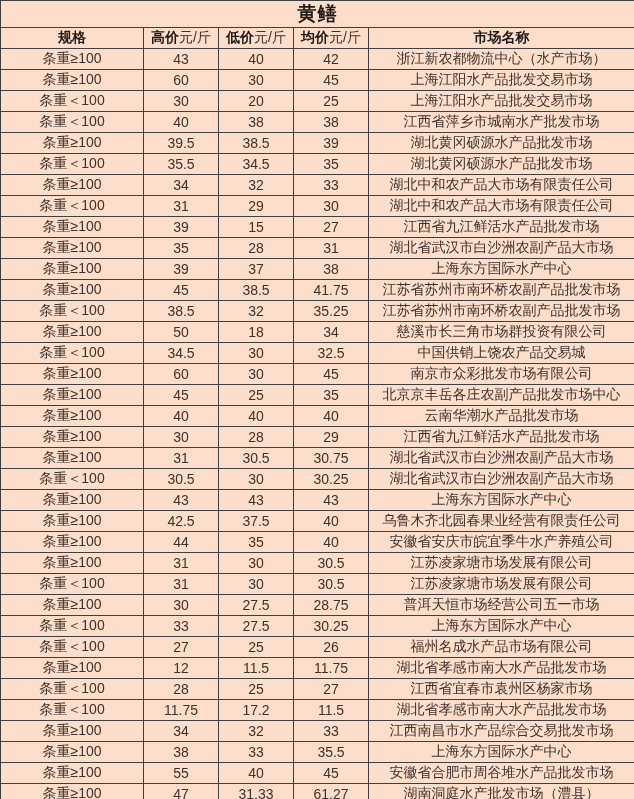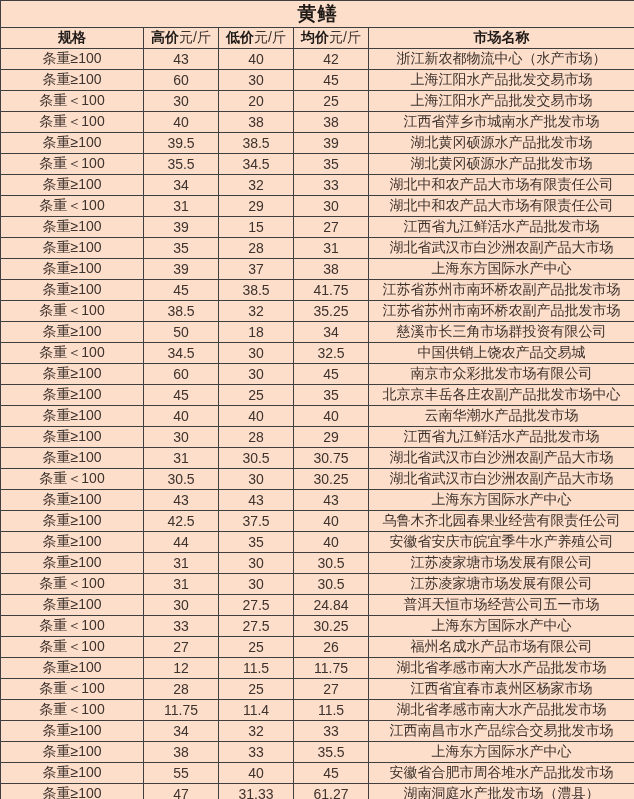--- a/index.html
+++ b/index.html
@@ -253,21 +253,21 @@
         <td class="cell-spec"><span class="u">条重</span><span>＜100</span></td>
         <td class="cell-high">31</td>
         <td class="cell-low">30</td>
         <td class="cell-avg">30.5</td>
         <td class="cell-market">江苏凌家塘市场发展有限公司</td>
       </tr>
       <tr>
         <td class="cell-spec"><span class="u">条重</span><span>≥100</span></td>
         <td class="cell-high">30</td>
         <td class="cell-low">27.5</td>
-        <td class="cell-avg">24.84</td>
+        <td class="cell-avg">28.75</td>
         <td class="cell-market">普洱天恒市场经营公司五一市场</td>
       </tr>
       <tr>
         <td class="cell-spec"><span class="u">条重</span><span>＜100</span></td>
         <td class="cell-high">33</td>
         <td class="cell-low">27.5</td>
         <td class="cell-avg">30.25</td>
         <td class="cell-market">上海东方国际水产中心</td>
       </tr>
       <tr>
@@ -287,21 +287,21 @@
       <tr>
         <td class="cell-spec"><span class="u">条重</span><span>＜100</span></td>
         <td class="cell-high">28</td>
         <td class="cell-low">25</td>
         <td class="cell-avg">27</td>
         <td class="cell-market">江西省宜春市袁州区杨家市场</td>
       </tr>
       <tr>
         <td class="cell-spec"><span class="u">条重</span><span>＜100</span></td>
         <td class="cell-high">11.75</td>
-        <td class="cell-low">11.4</td>
+        <td class="cell-low">17.2</td>
         <td class="cell-avg">11.5</td>
         <td class="cell-market">湖北省孝感市南大水产品批发市场</td>
       </tr>
       <tr>
         <td class="cell-spec"><span class="u">条重</span><span>≥100</span></td>
         <td class="cell-high">34</td>
         <td class="cell-low">32</td>
         <td class="cell-avg">33</td>
         <td class="cell-market">江西南昌市水产品综合交易批发市场</td>
       </tr>

